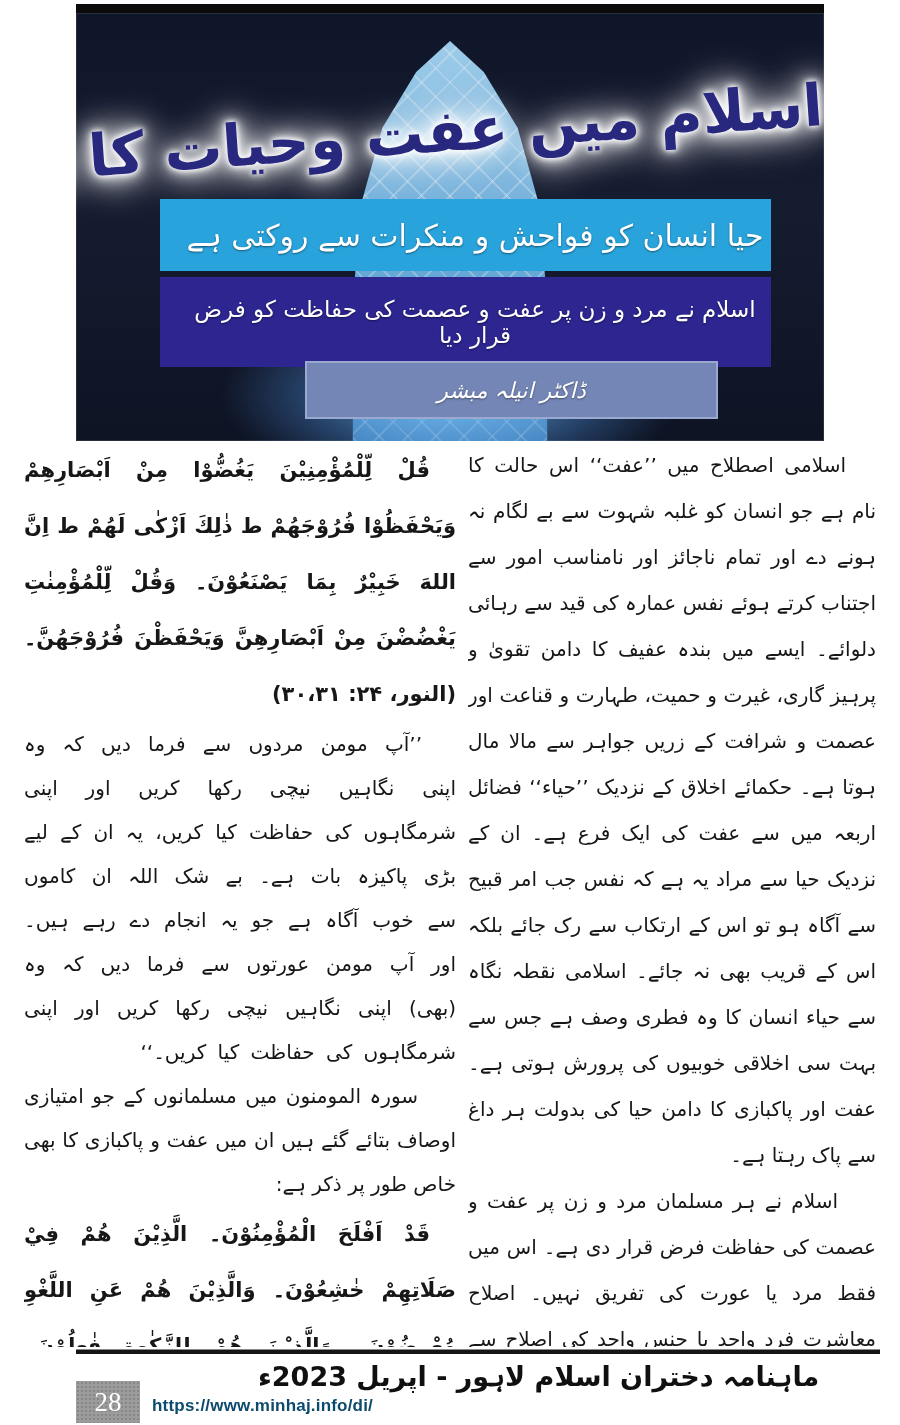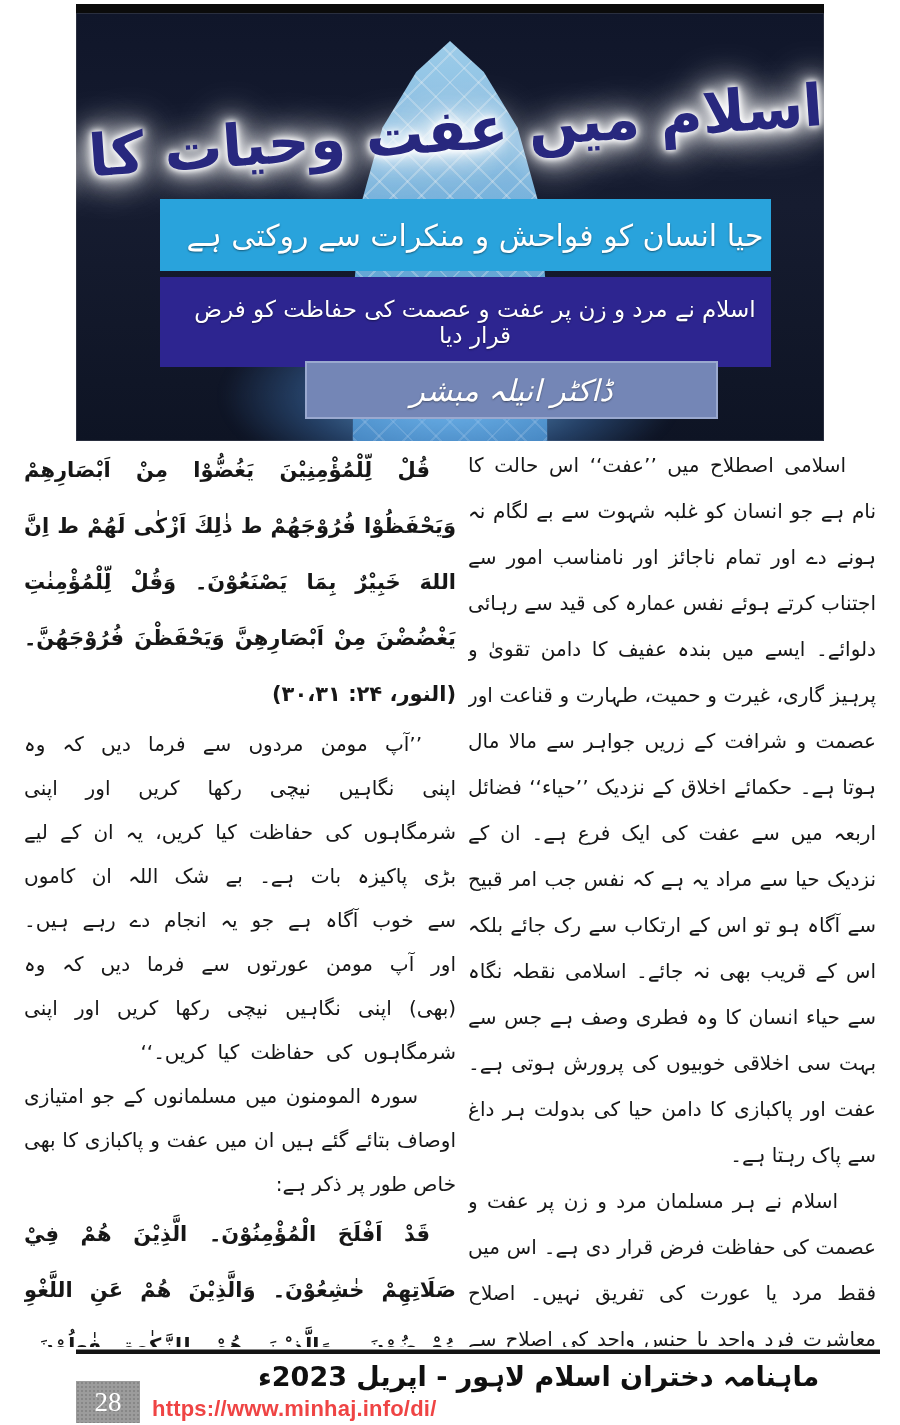--- a/index.html
+++ b/index.html
@@ -47,21 +47,21 @@
     color:#ffffff;direction:rtl;text-align:center;
     text-shadow:0 1px 2px rgba(0,0,0,.45);
     padding-left:19px;
   }
   .banner1{top:186px;height:72px;background:var(--banner1-bg,#29a3dc);font-size:30px;}
   .banner2{top:264px;height:90px;background:var(--banner2-bg,#2d2590);font-size:23px;}
   .author-bar{
     position:absolute;left:229px;top:348px;width:413px;height:58px;
     background:var(--author-bg,#7486b6);border:2px solid #9aa9cf;box-sizing:border-box;
     display:flex;align-items:center;justify-content:center;
-    color:#fff;font-size:30px;font-style:italic;direction:rtl;
+    color:#fff;font-size:22px;font-style:italic;direction:rtl;
     text-shadow:0 1px 2px rgba(0,0,0,.4);
   }
 
   
   .col{
     position:absolute;top:442px;height:905px;overflow:hidden;
     direction:rtl;text-align:justify;color:#171717;
   }
   .col p{margin:0;}
   .col-right{right:24px;width:408px;font-size:20px;line-height:46px;}
@@ -84,22 +84,22 @@
     color:#ffffff;font-family:"Liberation Serif",serif;font-size:27px;
     display:flex;align-items:center;justify-content:center;margin-top:25px;
   }
   .pub-line{
     position:absolute;right:22px;top:1354px;width:620px;
     direction:rtl;text-align:left;color:#101010;
     font-size:27px;font-weight:bold;line-height:46px;
   }
   .source-url{
     position:absolute;left:152px;top:1396px;
-    font-family:"Liberation Sans",sans-serif;font-size:22px;font-weight:bold;
-    color:#ef4444;letter-spacing:.2px;
+    font-family:"Liberation Sans",sans-serif;font-size:17px;font-weight:bold;
+    color:#0c4a6e;letter-spacing:.2px;
   }
 </style>
 </head>
 <body>
 
 <div class="page">
 
   <div class="header-img">
     <div class="arch"></div>
     <div class="base-glow"></div>

